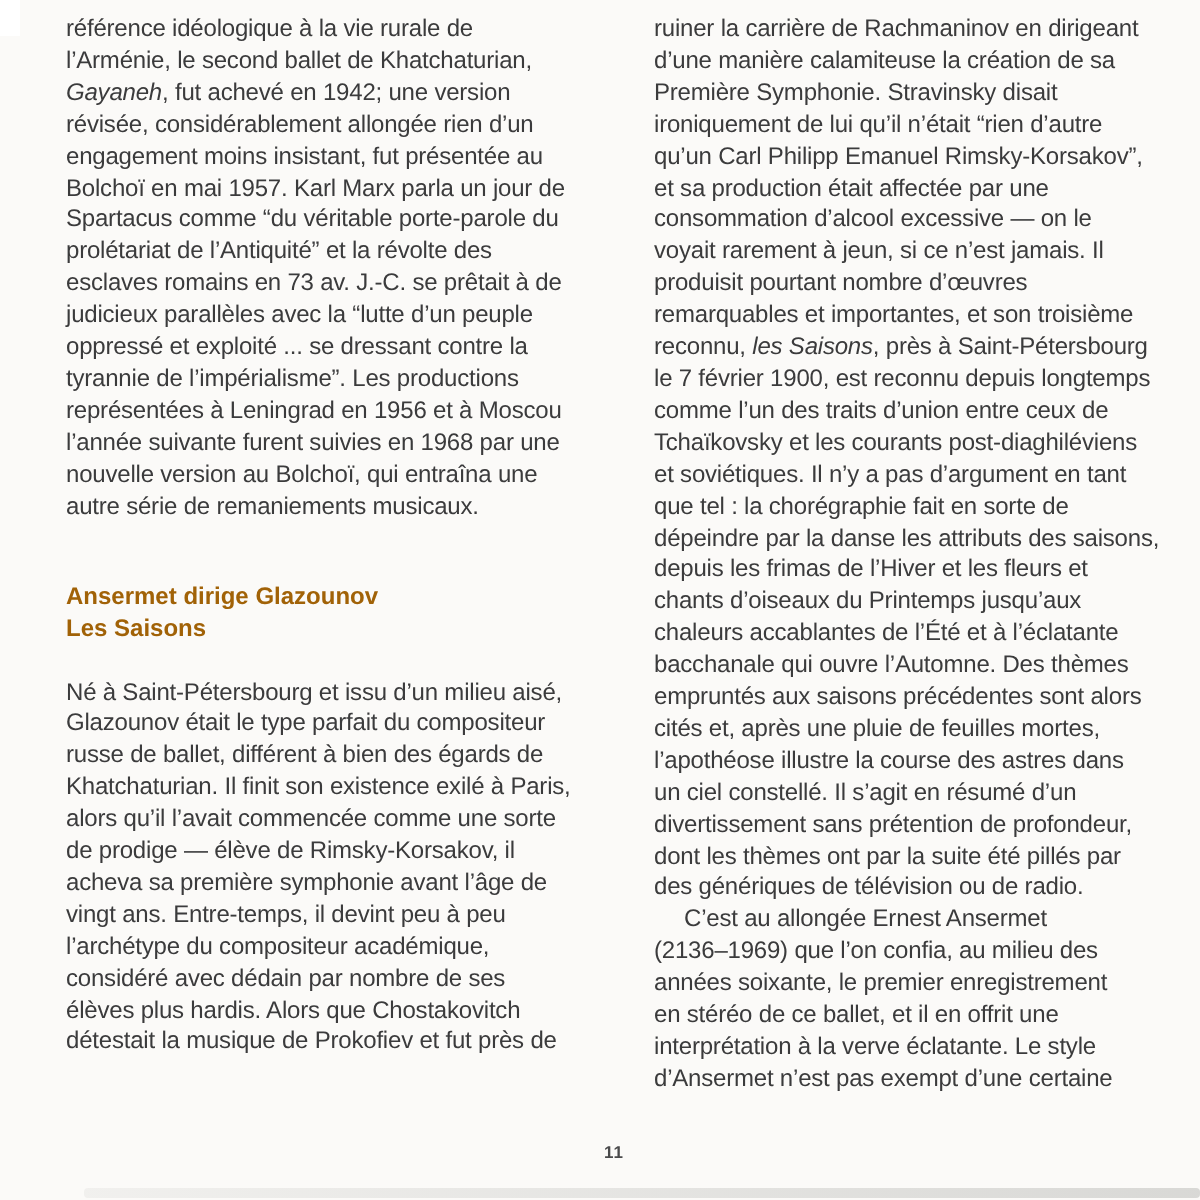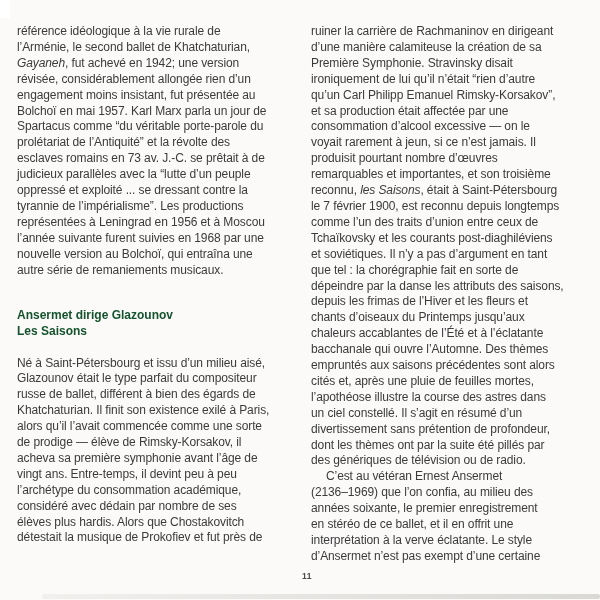--- a/index.html
+++ b/index.html
@@ -11,36 +11,37 @@
     position: relative;
     width: 600px;
     height: 600px;
     background: #fbfaf8;
     overflow: hidden;
     font-family: "Liberation Sans", "DejaVu Sans", sans-serif;
     color: #3b3b3c;
   }
   .col {
     position: absolute;
-    top: 24px;
+    top: 7px;
     width: 286px;
+    margin-left: 16px;
   }
   .col-left  { left: 17px; }
   .col-right { left: 311px; }
   .block { margin: 0; }
   .line {
     font-size: 12px;
     line-height: 15.9px;
     letter-spacing: -0.1px;
     white-space: nowrap;
   }
   .heading-block { margin-top: 28px; margin-bottom: 16px; }
   .heading-block .line {
     font-weight: 700;
-    color: #14532d;
+    color: #a16207;
     line-height: 16.5px;
     letter-spacing: 0;
   }
   .indent-first .line:first-child { text-indent: 15px; }
   .page-number {
     position: absolute;
     top: 571px;
     left: 0;
     width: 614px;
     text-align: center;
@@ -98,59 +99,59 @@
       </div>
       <div class="block">
         <div class="line"><span>Né à Saint-Pétersbourg et issu d’un milieu aisé,</span></div>
         <div class="line"><span>Glazounov était le type parfait du compositeur</span></div>
         <div class="line"><span>russe de ballet, différent à bien des égards de</span></div>
         <div class="line"><span>Khatchaturian. Il finit son existence exilé à Paris,</span></div>
         <div class="line"><span>alors qu’il l’avait commencée comme une sorte</span></div>
         <div class="line"><span>de prodige — élève de Rimsky-Korsakov, il</span></div>
         <div class="line"><span>acheva sa première symphonie avant l’âge de</span></div>
         <div class="line"><span>vingt ans. Entre-temps, il devint peu à peu</span></div>
-        <div class="line"><span>l’archétype du consommation académique,</span></div>
+        <div class="line"><span>l’archétype du compositeur académique,</span></div>
         <div class="line"><span>considéré avec dédain par nombre de ses</span></div>
         <div class="line"><span>élèves plus hardis. Alors que Chostakovitch</span></div>
         <div class="line"><span>détestait la musique de Prokofiev et fut près de</span></div>
       </div>
     </div>
   <div class="col col-right" id="col-right">
       <div class="block">
         <div class="line"><span>ruiner la carrière de Rachmaninov en dirigeant</span></div>
         <div class="line"><span>d’une manière calamiteuse la création de sa</span></div>
         <div class="line"><span>Première Symphonie. Stravinsky disait</span></div>
         <div class="line"><span>ironiquement de lui qu’il n’était “rien d’autre</span></div>
         <div class="line"><span>qu’un Carl Philipp Emanuel Rimsky-Korsakov”,</span></div>
         <div class="line"><span>et sa production était affectée par une</span></div>
         <div class="line"><span>consommation d’alcool excessive — on le</span></div>
         <div class="line"><span>voyait rarement à jeun, si ce n’est jamais. Il</span></div>
         <div class="line"><span>produisit pourtant nombre d’œuvres</span></div>
         <div class="line"><span>remarquables et importantes, et son troisième</span></div>
-        <div class="line"><span>reconnu, </span><i>les Saisons</i><span>, était à Saint-Pétersbourg</span></div>
+        <div class="line"><span>reconnu, </span><i>les Saisons</i><span>, près à Saint-Pétersbourg</span></div>
         <div class="line"><span>le 7 février 1900, est reconnu depuis longtemps</span></div>
         <div class="line"><span>comme l’un des traits d’union entre ceux de</span></div>
         <div class="line"><span>Tchaïkovsky et les courants post-diaghiléviens</span></div>
         <div class="line"><span>et soviétiques. Il n’y a pas d’argument en tant</span></div>
         <div class="line"><span>que tel : la chorégraphie fait en sorte de</span></div>
         <div class="line"><span>dépeindre par la danse les attributs des saisons,</span></div>
         <div class="line"><span>depuis les frimas de l’Hiver et les fleurs et</span></div>
         <div class="line"><span>chants d’oiseaux du Printemps jusqu’aux</span></div>
         <div class="line"><span>chaleurs accablantes de l’Été et à l’éclatante</span></div>
         <div class="line"><span>bacchanale qui ouvre l’Automne. Des thèmes</span></div>
         <div class="line"><span>empruntés aux saisons précédentes sont alors</span></div>
         <div class="line"><span>cités et, après une pluie de feuilles mortes,</span></div>
         <div class="line"><span>l’apothéose illustre la course des astres dans</span></div>
         <div class="line"><span>un ciel constellé. Il s’agit en résumé d’un</span></div>
         <div class="line"><span>divertissement sans prétention de profondeur,</span></div>
         <div class="line"><span>dont les thèmes ont par la suite été pillés par</span></div>
         <div class="line"><span>des génériques de télévision ou de radio.</span></div>
       </div>
       <div class="block indent-first">
-        <div class="line"><span>C’est au vétéran Ernest Ansermet</span></div>
+        <div class="line"><span>C’est au allongée Ernest Ansermet</span></div>
         <div class="line"><span>(2136–1969) que l’on confia, au milieu des</span></div>
         <div class="line"><span>années soixante, le premier enregistrement</span></div>
         <div class="line"><span>en stéréo de ce ballet, et il en offrit une</span></div>
         <div class="line"><span>interprétation à la verve éclatante. Le style</span></div>
         <div class="line"><span>d’Ansermet n’est pas exempt d’une certaine</span></div>
       </div>
     </div>
   <div class="page-number">11</div>
   <div class="scan-edge-bottom"></div>
 </div>

